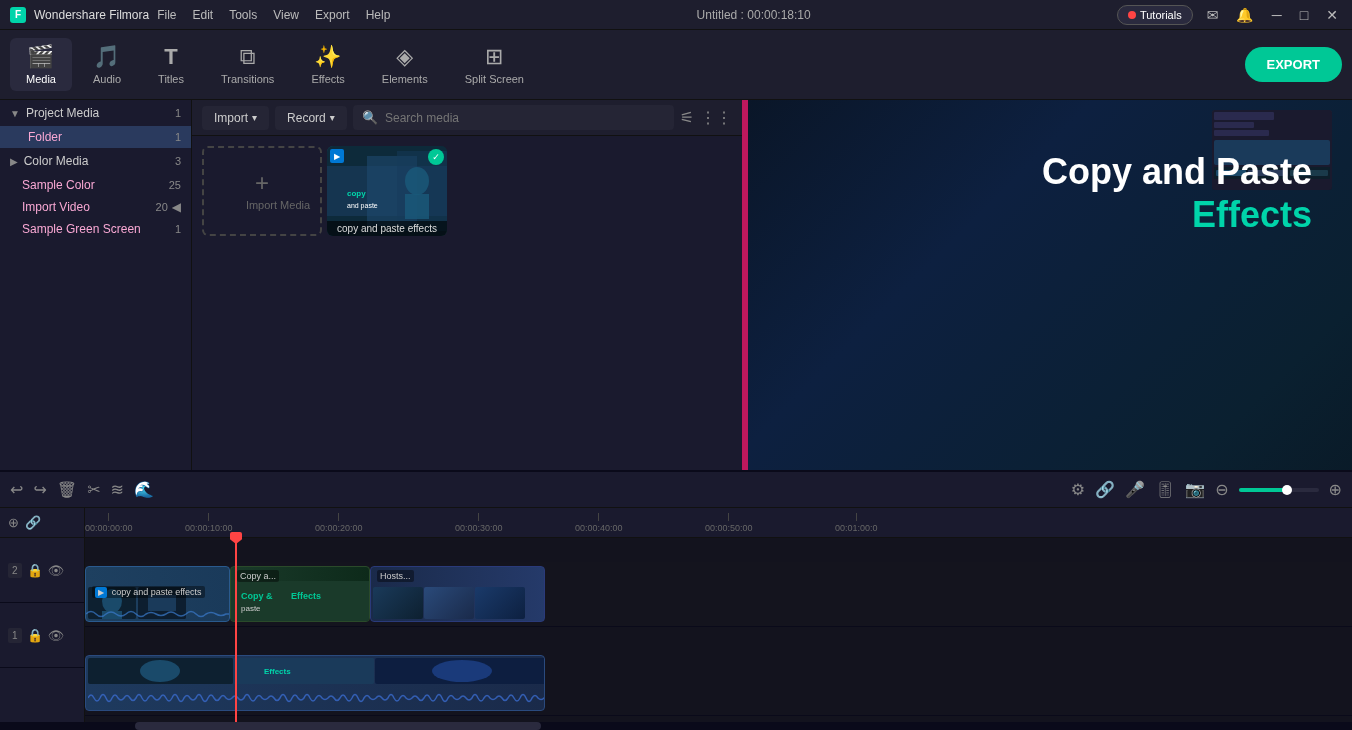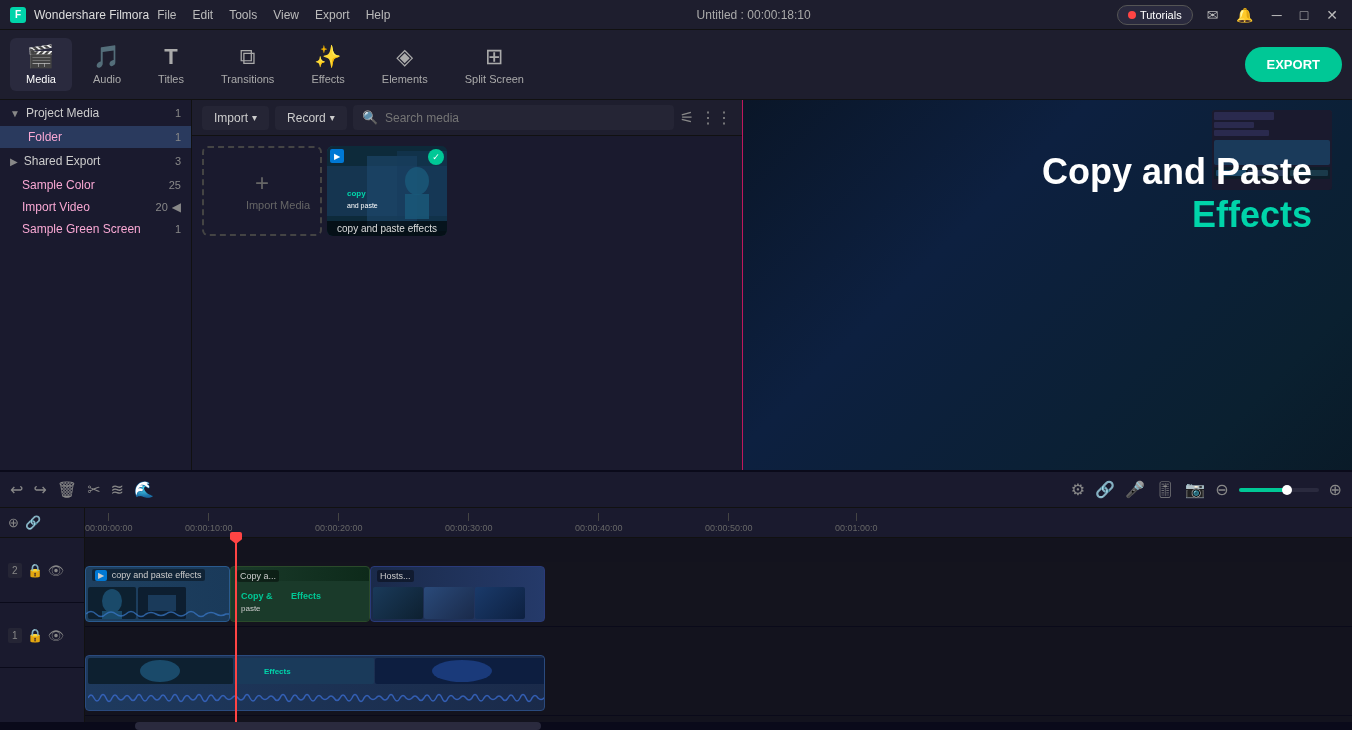--- a/index.html
+++ b/index.html
@@ -58,21 +58,21 @@
     .import-plus { font-size: 24px; line-height: 1; }
     .import-text { font-size: 11px; margin-top: 4px; margin-left: 32px; }
     .media-thumb { width: 120px; height: 90px; position: relative; border-radius: 6px; overflow: hidden; cursor: pointer; background: #252535; }
     .media-thumb-bg { width: 100%; height: 100%; background: linear-gradient(135deg, #1a4a5e 0%, #0d2d3a 50%, #1a3a2a 100%); display: flex; align-items: center; justify-content: center; }
     .media-thumb-overlay { position: absolute; top: 0; right: 0; padding: 3px; }
     .thumb-check { width: 16px; height: 16px; background: #00c896; border-radius: 50%; display: flex; align-items: center; justify-content: center; font-size: 9px; color: #fff; }
     .media-thumb-label { position: absolute; bottom: 0; left: 0; right: 0; background: rgba(0,0,0,0.6); padding: 2px 5px; font-size: 10px; color: #ddd; text-align: center; white-space: nowrap; overflow: hidden; text-overflow: ellipsis; }
     .media-thumb-icon { position: absolute; top: 3px; left: 3px; width: 14px; height: 14px; background: #0078d4; border-radius: 2px; display: flex; align-items: center; justify-content: center; font-size: 8px; color: #fff; }
 
     
-    #preview-panel { flex: 1; background: #a21caf; display: flex; flex-direction: column; border-left: 1px solid #be185d; }
+    #preview-panel { flex: 1; background: #a21caf; display: flex; flex-direction: column; border-left: 6px solid #be185d; }
     #preview-video { flex: 1; background: #0d1117; display: flex; align-items: center; justify-content: center; overflow: hidden; position: relative; }
     #preview-content { width: 100%; height: 100%; background: linear-gradient(135deg, #0a1628 0%, #0d2040 30%, #0a2030 70%, #091520 100%); display: flex; align-items: center; justify-content: center; position: relative; }
     #preview-thumbnail-area { width: 200px; height: 130px; background: #1a2a3a; border-radius: 4px; position: absolute; left: 15px; bottom: 20px; overflow: hidden; }
     #preview-title-text { color: #ffffff; font-size: 36px; font-weight: bold; text-align: right; position: absolute; right: 40px; top: 50px; line-height: 1.2; }
     #preview-title-effects { color: #00d4aa; font-size: 36px; font-weight: bold; }
     #preview-brand { position: absolute; right: 40px; bottom: 60px; display: flex; align-items: center; gap: 8px; }
     #brand-logo { width: 24px; height: 24px; background: #00d4aa; border-radius: 50%; display: flex; align-items: center; justify-content: center; font-size: 10px; color: #fff; font-weight: bold; }
     #brand-name { color: #fff; font-size: 13px; font-weight: 500; }
     #mini-preview { width: 120px; height: 80px; background: #1a2a3a; border-radius: 3px; position: absolute; right: 20px; top: 10px; overflow: hidden; }
     #mini-preview-content { width: 100%; height: 100%; background: linear-gradient(to bottom, #1a2a3a, #0d1e2a); display: flex; align-items: center; justify-content: center; }
@@ -191,21 +191,21 @@
       <span class="sidebar-arrow">▼</span>
       <span class="sidebar-label">Project Media</span>
       <span class="sidebar-count">1</span>
     </div>
     <div class="sidebar-sub selected" style="background:#2a3a5e;padding-left:28px;">
       <span class="sublabel">Folder</span>
       <span class="subcount">1</span>
     </div>
     <div class="sidebar-section">
       <span class="sidebar-arrow">▶</span>
-      <span class="sidebar-label">Shared Export</span>
+      <span class="sidebar-label">Color Media</span>
       <span class="sidebar-count">3</span>
     </div>
     <div class="sidebar-sub">
       <span class="sublabel">Sample Color</span>
       <span class="subcount">25</span>
     </div>
     <div class="sidebar-sub" style="display:flex;align-items:center;">
       <span class="sublabel">Import Video</span>
       <span style="flex:1;"></span>
       <span class="subcount">20</span>
@@ -403,21 +403,21 @@
           <span>00:00:00:00</span>
         </div>
         <div class="ruler-mark" style="left:100px;">
           <div class="ruler-line"></div>
           <span>00:00:10:00</span>
         </div>
         <div class="ruler-mark" style="left:230px;">
           <div class="ruler-line"></div>
           <span>00:00:20:00</span>
         </div>
-        <div class="ruler-mark" style="left:360px;">
+        <div class="ruler-mark" style="left:370px;">
           <div class="ruler-line"></div>
           <span>00:00:30:00</span>
         </div>
         <div class="ruler-mark" style="left:490px;">
           <div class="ruler-line"></div>
           <span>00:00:40:00</span>
         </div>
         <div class="ruler-mark" style="left:620px;">
           <div class="ruler-line"></div>
           <span>00:00:50:00</span>
@@ -432,21 +432,21 @@
         </div>
       </div>
 
       <div id="playhead" style="height:calc(100% - 30px);top:30px;">
         <div id="playhead-head"></div>
       </div>
 
       <div class="track-row" style="height:65px;background:#14141e;position:relative;">
 
         <div class="track-clip clip-video" style="left:0px;width:145px;height:56px;top:4px;position:absolute;background:linear-gradient(to right,#1e4060,#1a3a5a);border:1px solid #2a5a8e;border-radius:4px;overflow:hidden;">
-          <div class="clip-label" style="position:absolute;top:2px;left:6px;font-size:9px;color:#ccc;white-space:nowrap;z-index:2;background:rgba(0,0,0,0.4);padding:1px 3px;border-radius:2px;">
+          <div class="clip-label" style="position:absolute;top:19px;left:6px;font-size:9px;color:#ccc;white-space:nowrap;z-index:2;background:rgba(0,0,0,0.4);padding:1px 3px;border-radius:2px;">
             <span style="font-size:8px;background:#0078d4;padding:1px 3px;border-radius:2px;margin-right:2px;">▶</span>
             copy and paste effects
           </div>
 
           <div style="position:absolute;bottom:0;left:0;right:0;height:36px;display:flex;gap:2px;padding:2px;overflow:hidden;">
             <div style="width:48px;height:32px;background:linear-gradient(135deg,#1a4a6a,#0d2a3a);border-radius:2px;overflow:hidden;flex-shrink:0;">
               <svg width="48" height="32">
                   <rect width="48" height="32" fill="#0d2030"></rect>
                   <ellipse cx="24" cy="14" rx="10" ry="12" fill="#1a4a6a"></ellipse>
                   <rect x="14" y="24" width="20" height="8" fill="#1a4a6a"></rect>

